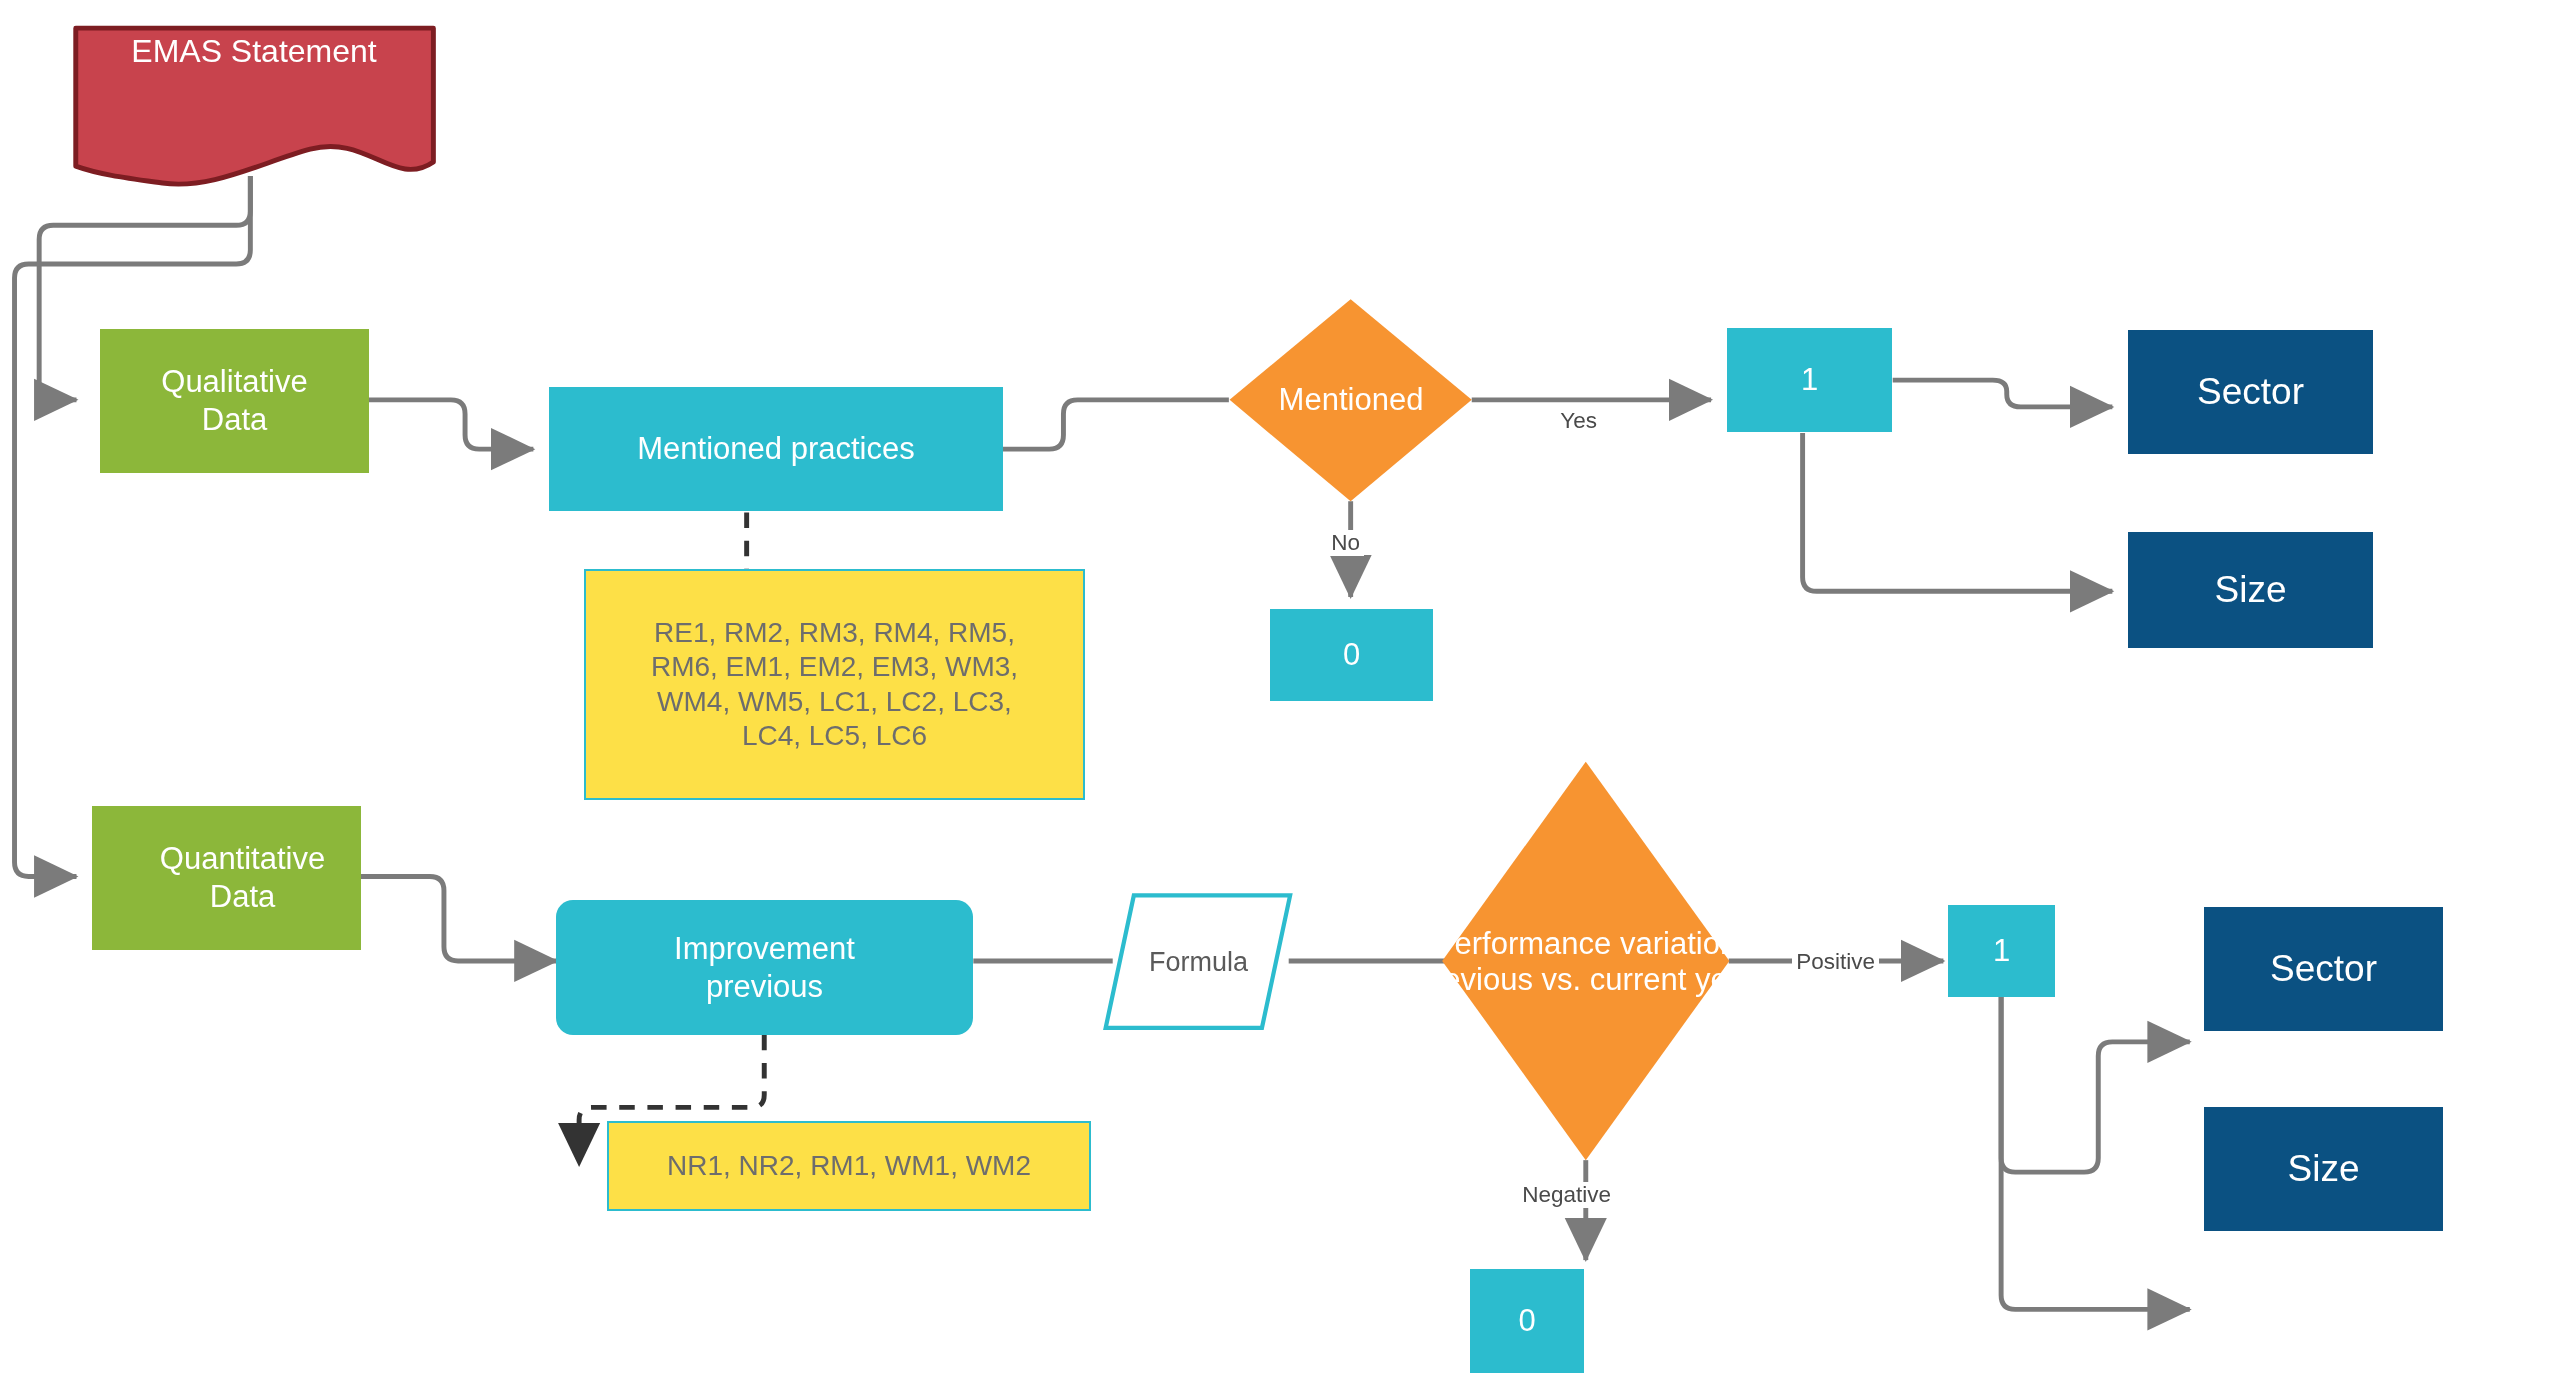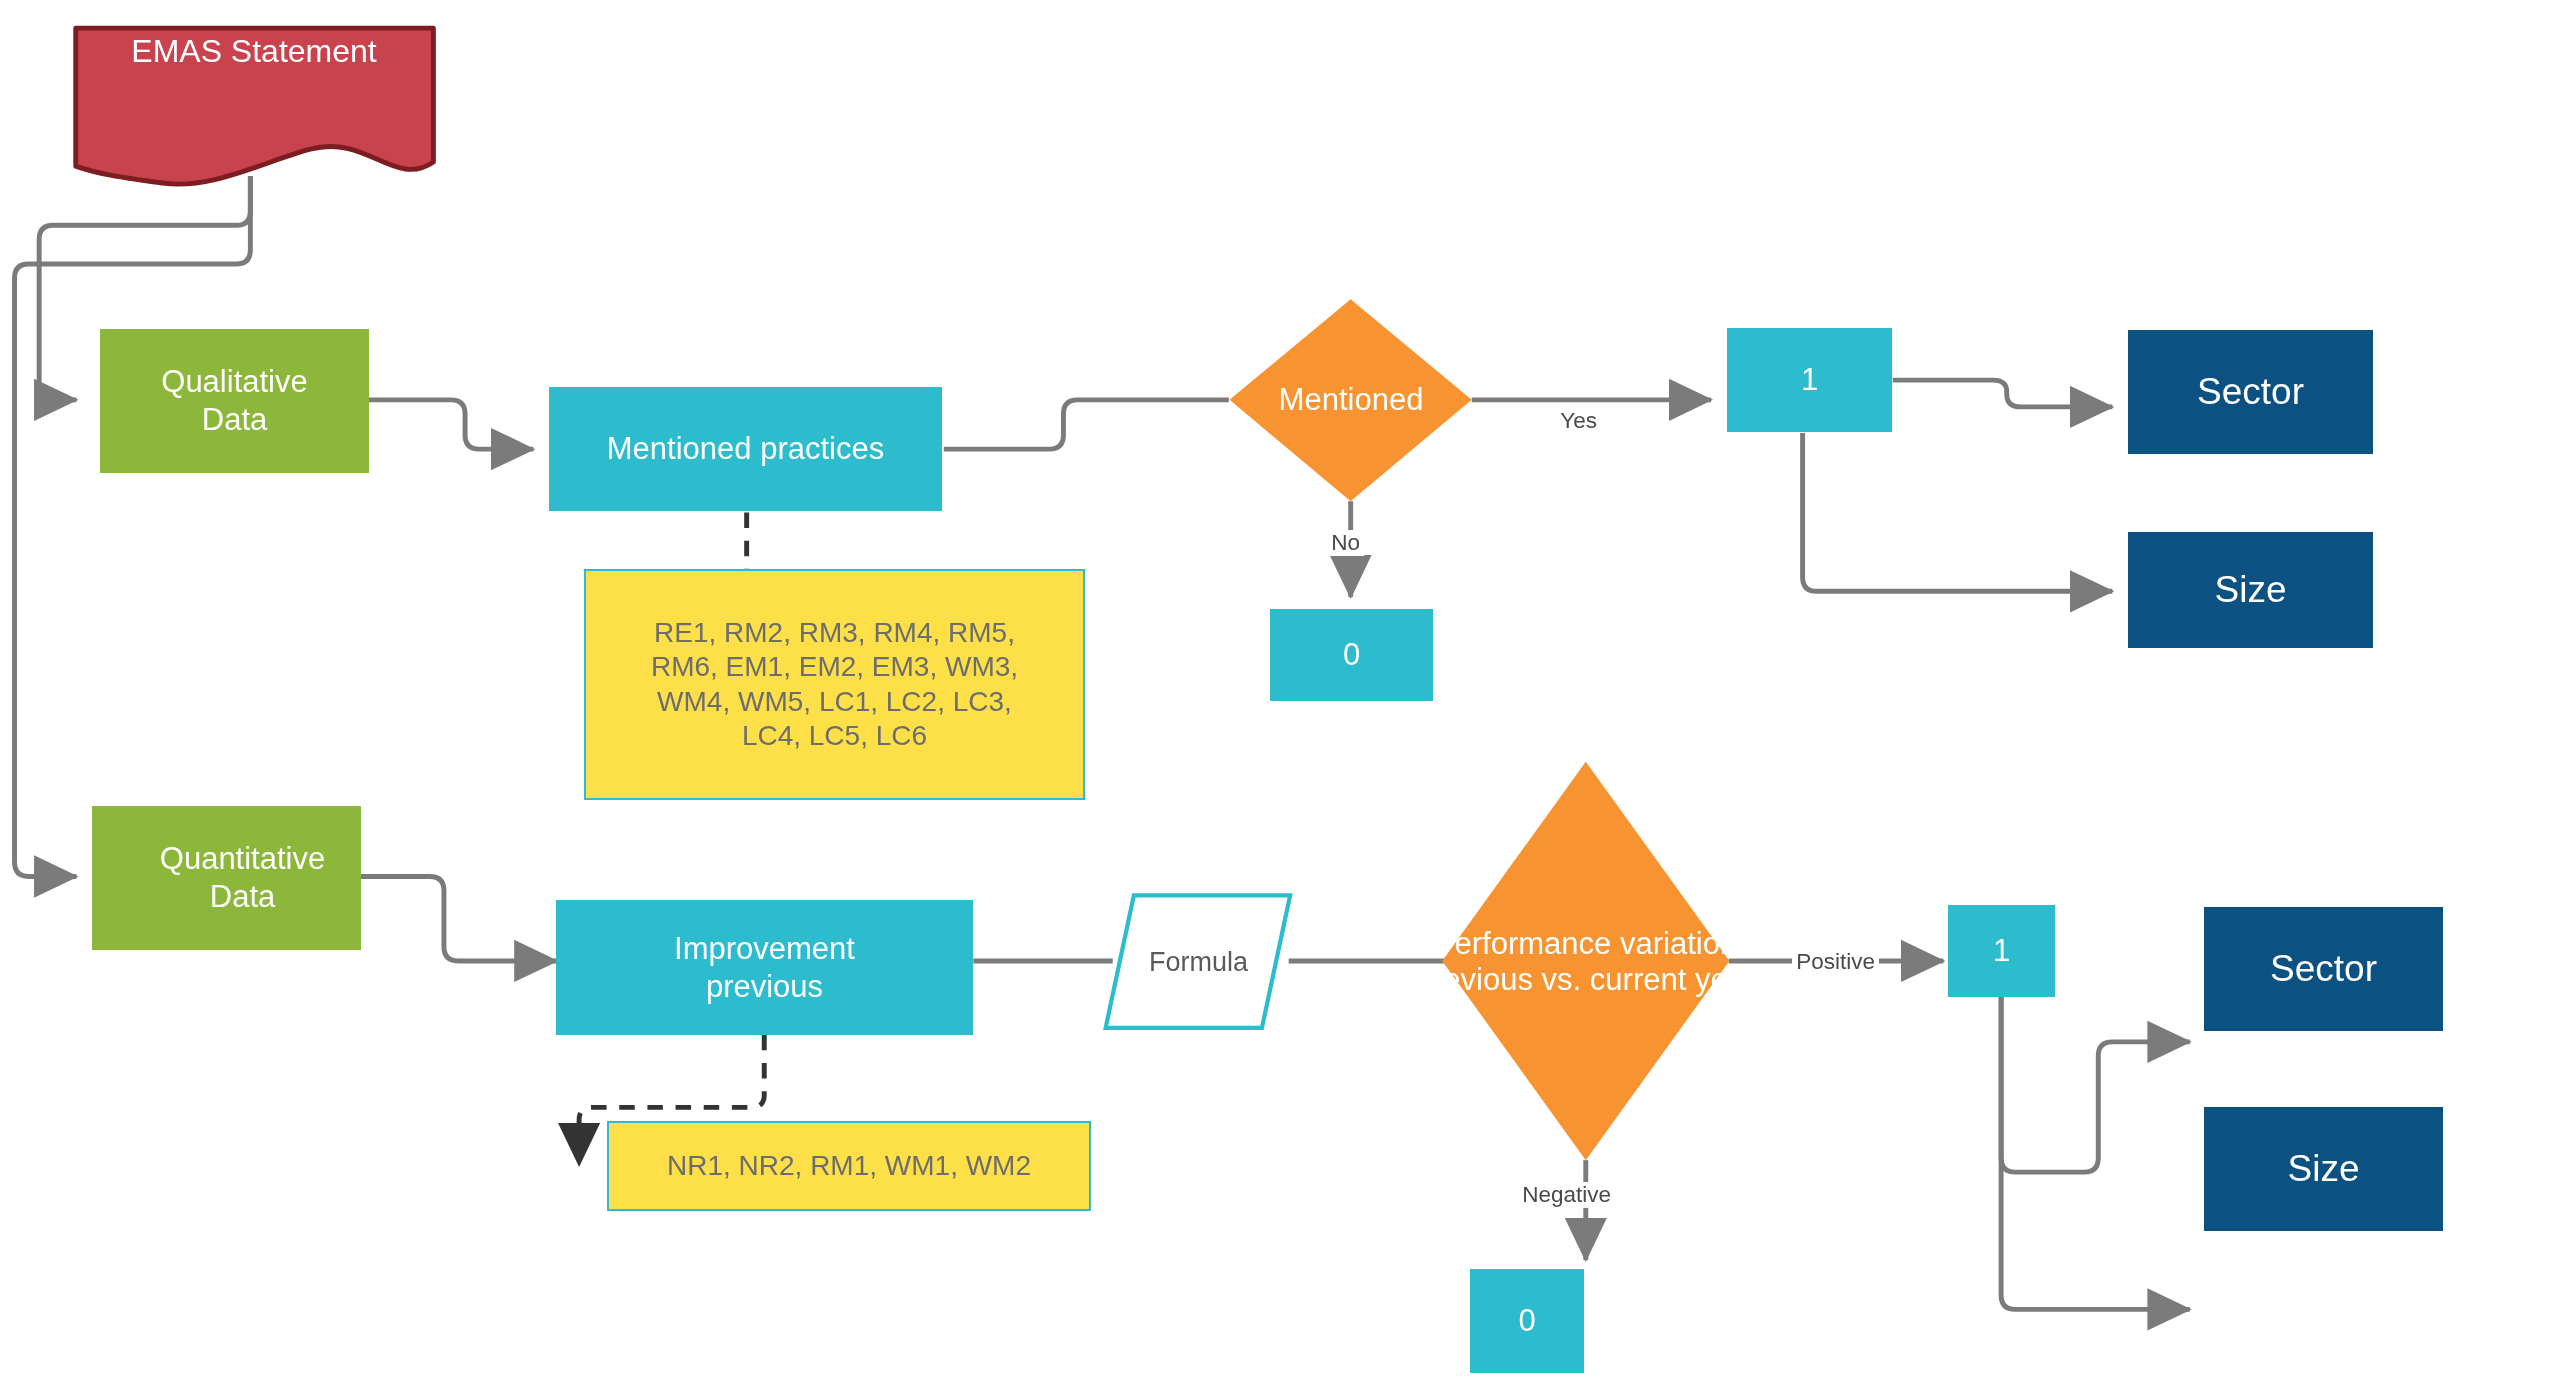--- a/index.html
+++ b/index.html
@@ -91,25 +91,25 @@
     </span>
   </div>
 
   <div class="node n-green" style="left:92px;top:806px;width:269px;height:144px;padding-left:32px;">
     <span>
       <span>Quantitative</span>
       <span>Data</span>
     </span>
   </div>
 
-  <div class="node n-cyan" style="left:549px;top:387px;width:393px;height:124px;">
+  <div class="node n-cyan" style="left:549px;top:387px;width:454px;height:124px;">
     <span>Mentioned practices</span>
   </div>
 
-  <div class="node n-cyan" style="left:556px;top:900px;width:417px;height:135px;">
+  <div class="node n-cyan" style="left:556px;top:900px;width:417px;height:135px;border-radius:17px;">
     <span>
       <span>Improvement</span>
       <span>previous</span>
     </span>
   </div>
 
   <div class="node n-list" style="left:584px;top:569px;width:501px;height:231px;">
     <span>
       <span>RE1,  RM2, RM3, RM4, RM5,</span>
       <span>RM6, EM1, EM2, EM3, WM3,</span>

